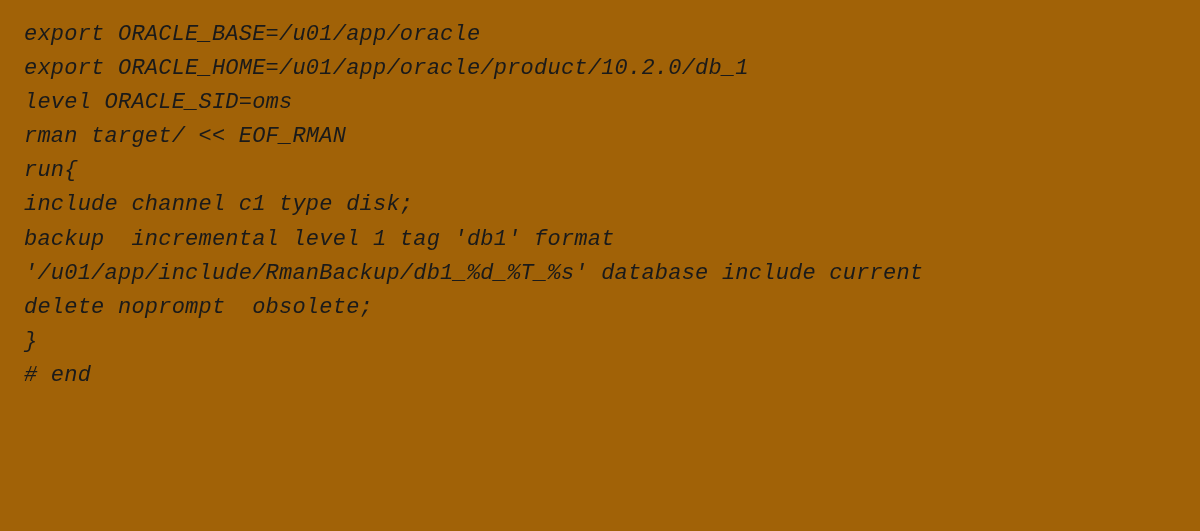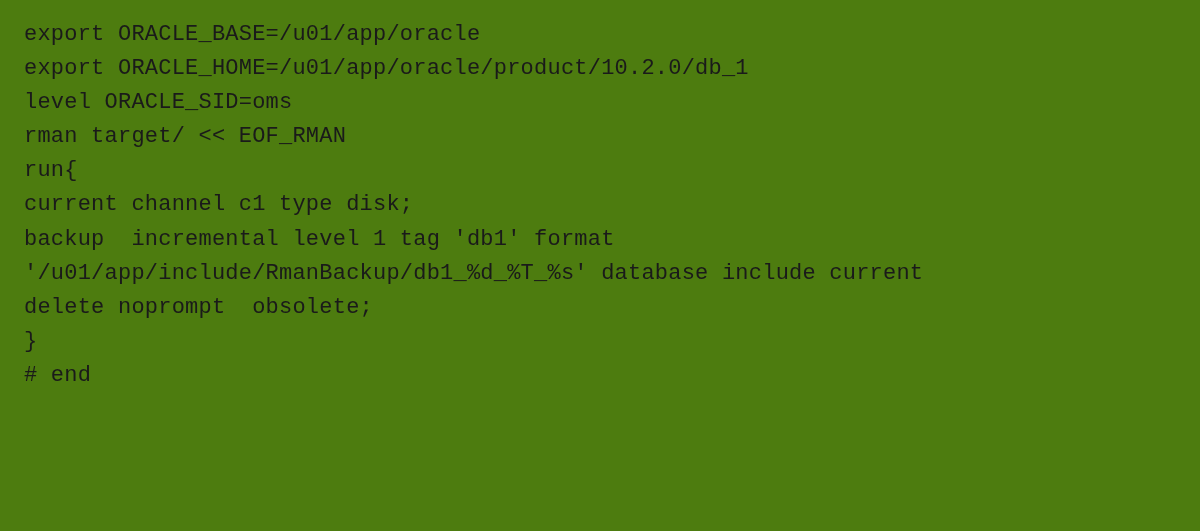--- a/index.html
+++ b/index.html
@@ -14,42 +14,43 @@
       background-color: #d4d0cc;
       display: flex;
       align-items: flex-start;
       justify-content: flex-start;
       overflow: hidden;
     }
 
     .code-container {
       width: 1200px;
       height: 531px;
-      background-color: #4d7c0f;
+      background-color: #a16207;
       padding: 18px 24px;
       font-family: 'Courier New', Courier, monospace;
       font-size: 22px;
       line-height: 1.55;
       color: #1a1a1a;
       letter-spacing: 0.01em;
+      font-style: italic;
     }
 
     .code-line {
       display: block;
       white-space: pre;
     }
   </style>
 </head>
 <body>
 
 <div class="code-container">
   <span class="code-line">export ORACLE_BASE=/u01/app/oracle</span>
   <span class="code-line">export ORACLE_HOME=/u01/app/oracle/product/10.2.0/db_1</span>
   <span class="code-line">level ORACLE_SID=oms</span>
   <span class="code-line">rman target/ &lt;&lt; EOF_RMAN</span>
   <span class="code-line">run{</span>
-  <span class="code-line">current channel c1 type disk;</span>
+  <span class="code-line">include channel c1 type disk;</span>
   <span class="code-line">backup  incremental level 1 tag 'db1' format</span>
   <span class="code-line">'/u01/app/include/RmanBackup/db1_%d_%T_%s' database include current</span>
   <span class="code-line">delete noprompt  obsolete;</span>
   <span class="code-line">}</span>
   <span class="code-line"># end</span>
 </div>
 
 </body></html>

